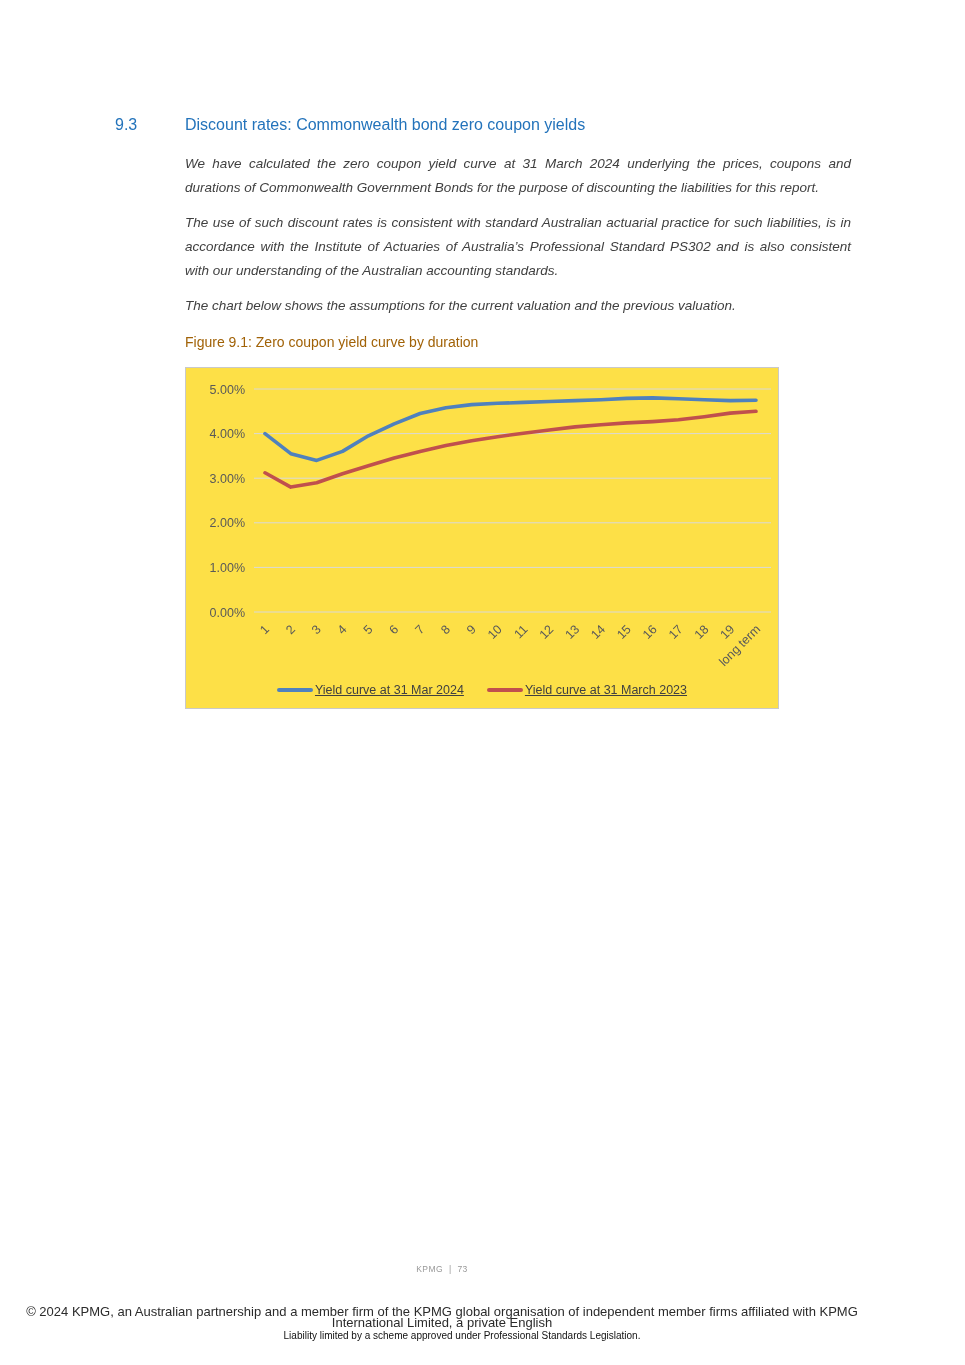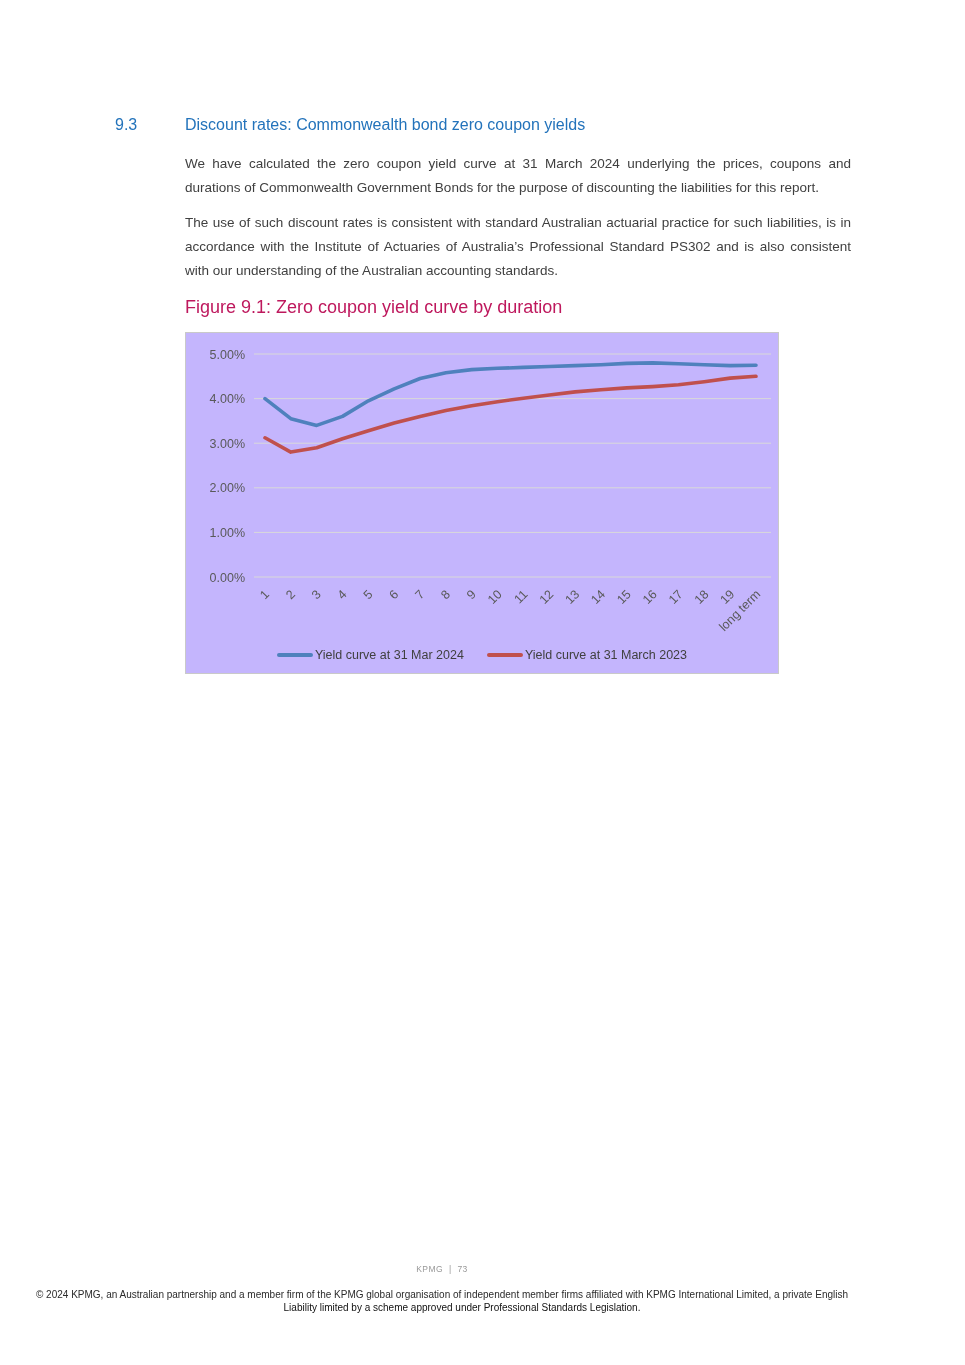--- a/index.html
+++ b/index.html
@@ -26,36 +26,37 @@
   .section-title { flex: 1; }
   .body-copy {
     position: absolute;
     left: 185px;
     top: 152px;
     width: 666px;
     color: #404040;
     font-size: 13.5px;
     line-height: 24px;
   }
-  .body-copy p { text-align: justify; margin-bottom: 11px; }
+  .body-copy p { text-align: justify; margin-bottom: 11px; font-style: italic; }
   .body-copy p.no-justify { text-align: left; }
   .figure-caption {
-    color: #be185d;
-    font-size: 18px;
+    color: #a16207;
+    font-size: 14px;
     line-height: 24px;
     margin-top: 12px;
     margin-bottom: 13px;
     text-align: left;
   }
   .chart-box {
     width: 594px;
     height: 342px;
     border: 1px solid #C9C9C9;
-    background: #c4b5fd;
+    background: #fde047;
     padding-top: 4px;
+    text-decoration: underline;
   }
   .chart-box svg { display: block; }
   .chart-box svg text { font-family: "Liberation Sans", sans-serif; }
   .legend {
     display: flex;
     justify-content: center;
     align-items: center;
     gap: 23px;
     margin-top: 0px;
   }
@@ -73,24 +74,24 @@
     position: absolute;
     left: 0;
     right: 0;
     top: 1264px;
     text-align: center;
   }
   .footer-pageline {
     font-size: 8.5px;
     color: #989898;
     letter-spacing: 0.5px;
-    margin-bottom: 15px;
+    margin-bottom: 32px;
   }
   .footer-legal {
-    font-size: 10px;
+    font-size: 13px;
     line-height: 11px;
     color: #2b2b2b;
     width: 845px;
     margin: 0 auto;
   }
   .footer-liability {
     font-size: 10px;
     color: #111111;
     margin-top: 2px;
     padding-left: 40px;
@@ -102,20 +103,21 @@
 <div class="page">
 
   <div class="section-heading">
     <div class="section-number">9.3</div>
     <div class="section-title">Discount rates: Commonwealth bond zero coupon yields</div>
   </div>
 
   <div class="body-copy">
     <p>We have calculated the zero coupon yield curve at 31 March 2024 underlying the prices, coupons and durations of Commonwealth Government Bonds for the purpose of discounting the liabilities for this report.</p>
     <p>The use of such discount rates is consistent with standard Australian actuarial practice for such liabilities, is in accordance with the Institute of Actuaries of Australia’s Professional Standard PS302 and is also consistent with our understanding of the Australian accounting standards.</p>
+    <p class="no-justify">The chart below shows the assumptions for the current valuation and the previous valuation.</p>
 
     <div class="figure-caption">Figure 9.1: Zero coupon yield curve by duration</div>
 
     <div class="chart-box">
       <svg width="592" height="306" viewBox="0 0 592 306">
           <line x1="68" y1="17" x2="585" y2="17" stroke="#D9D9D9" stroke-width="1"></line>
           <text x="59" y="21.5" text-anchor="end" font-size="12.5" fill="#595959">5.00%</text>
           <line x1="68" y1="61.599999999999994" x2="585" y2="61.599999999999994" stroke="#D9D9D9" stroke-width="1"></line>
           <text x="59" y="66.1" text-anchor="end" font-size="12.5" fill="#595959">4.00%</text>
           <line x1="68" y1="106.20000000000002" x2="585" y2="106.20000000000002" stroke="#D9D9D9" stroke-width="1"></line>

